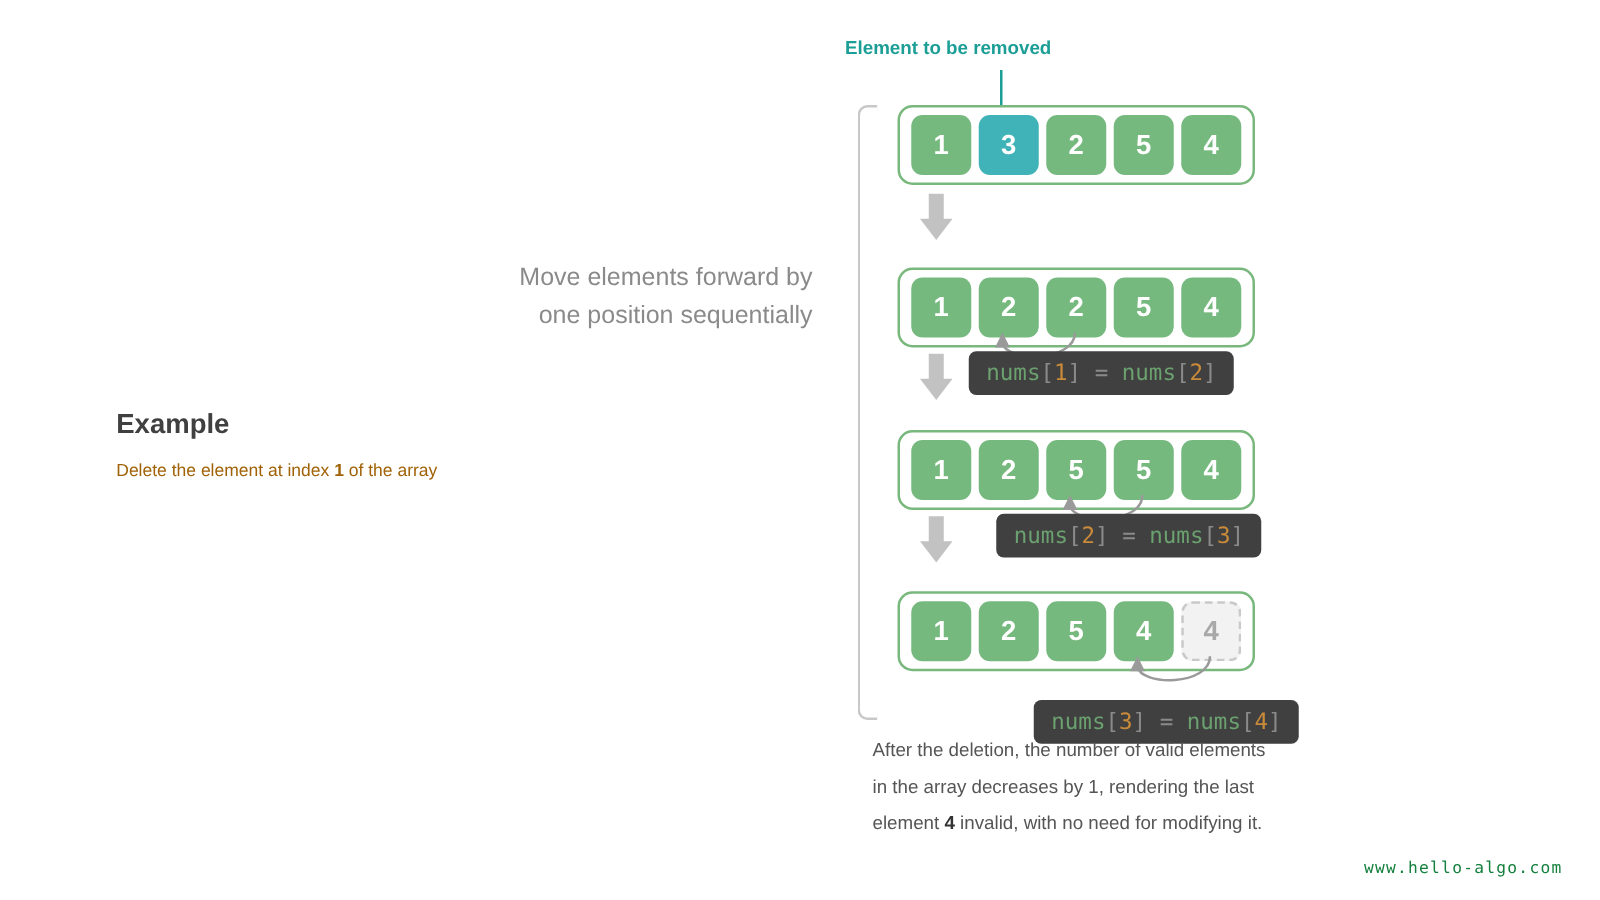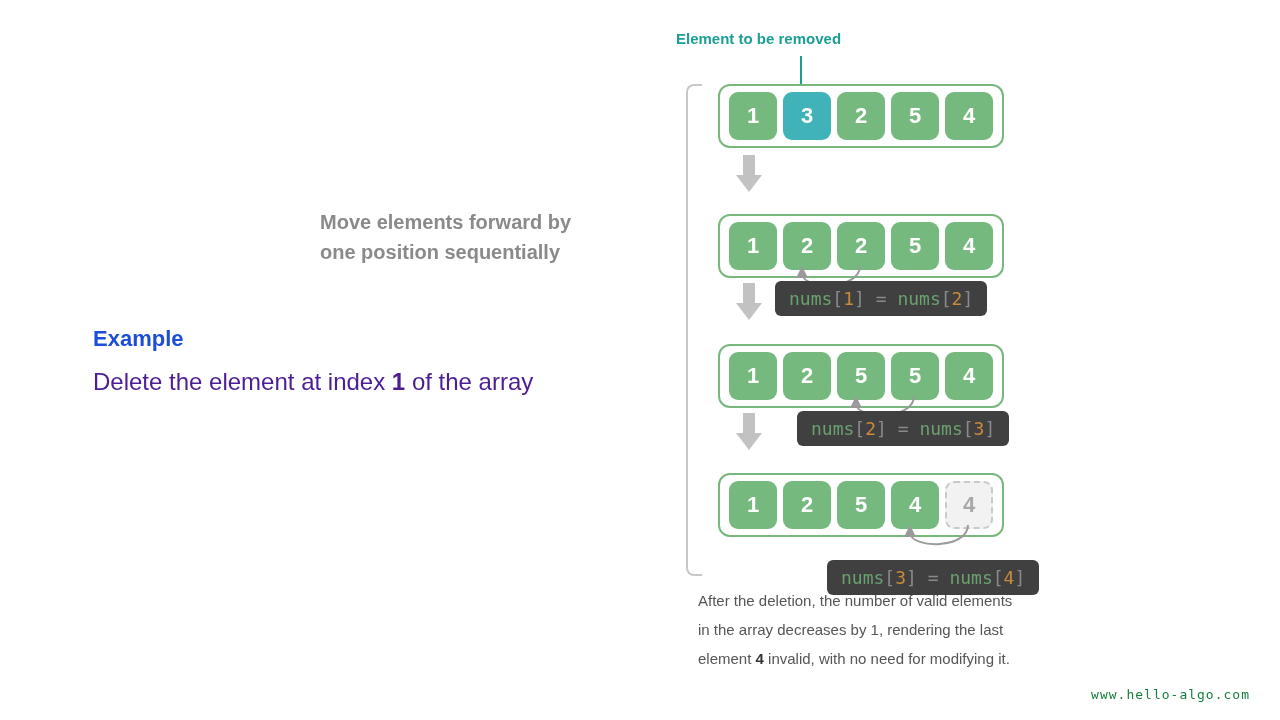--- a/index.html
+++ b/index.html
@@ -22,39 +22,39 @@
     left: 0;
     top: 0;
     width: 672px;
     height: 720px;
   }
   .move-note {
     position: absolute;
     right: 22px;
     top: 207px;
     width: 330px;
+    text-align: right;
     font-size: 20px;
     line-height: 30px;
     color: #8a8a8a;
-    font-weight: bold;
   }
   .example-title {
     position: absolute;
     left: 93px;
     top: 326px;
     font-size: 22px;
     font-weight: bold;
-    color: #1d4ed8;
+    color: #404040;
   }
   .example-desc {
     position: absolute;
     left: 93px;
     top: 368px;
-    font-size: 24px;
-    color: #4c1d95;
+    font-size: 14px;
+    color: #a16207;
   }
   .example-desc b {
     font-weight: bold;
   }
 
   
   .right-pane {
     position: absolute;
     left: 672px;
     top: 0;

